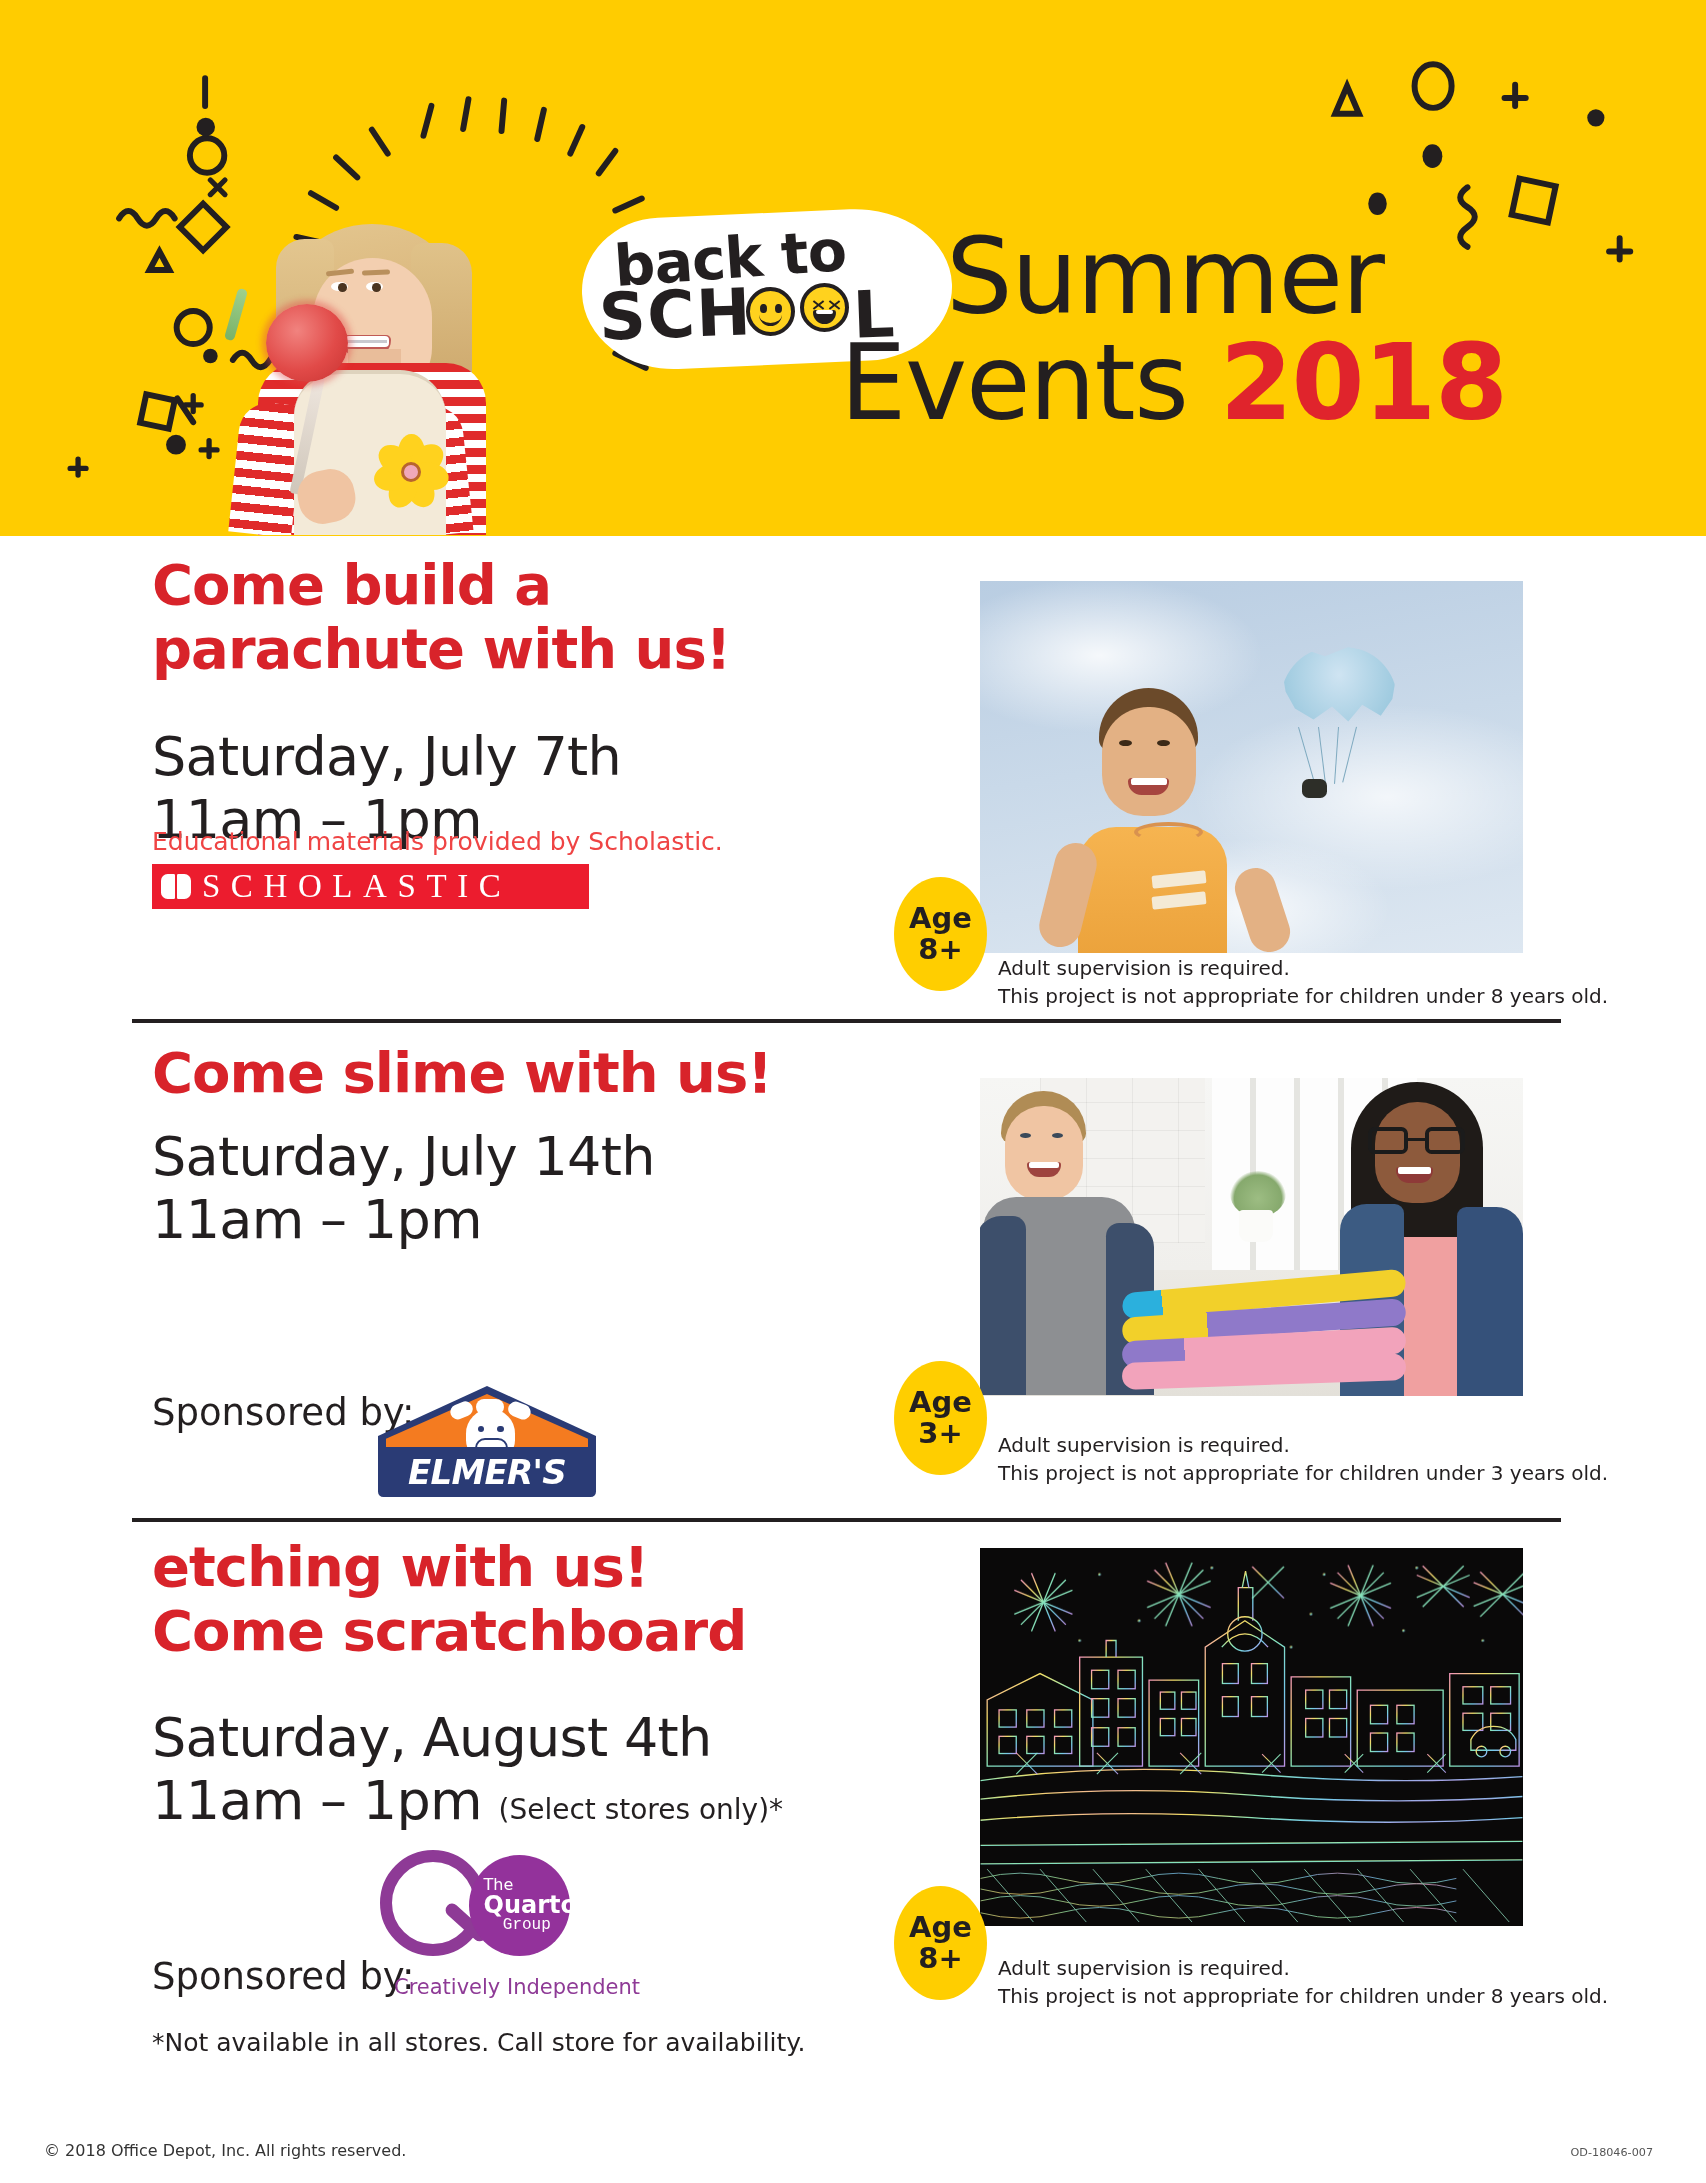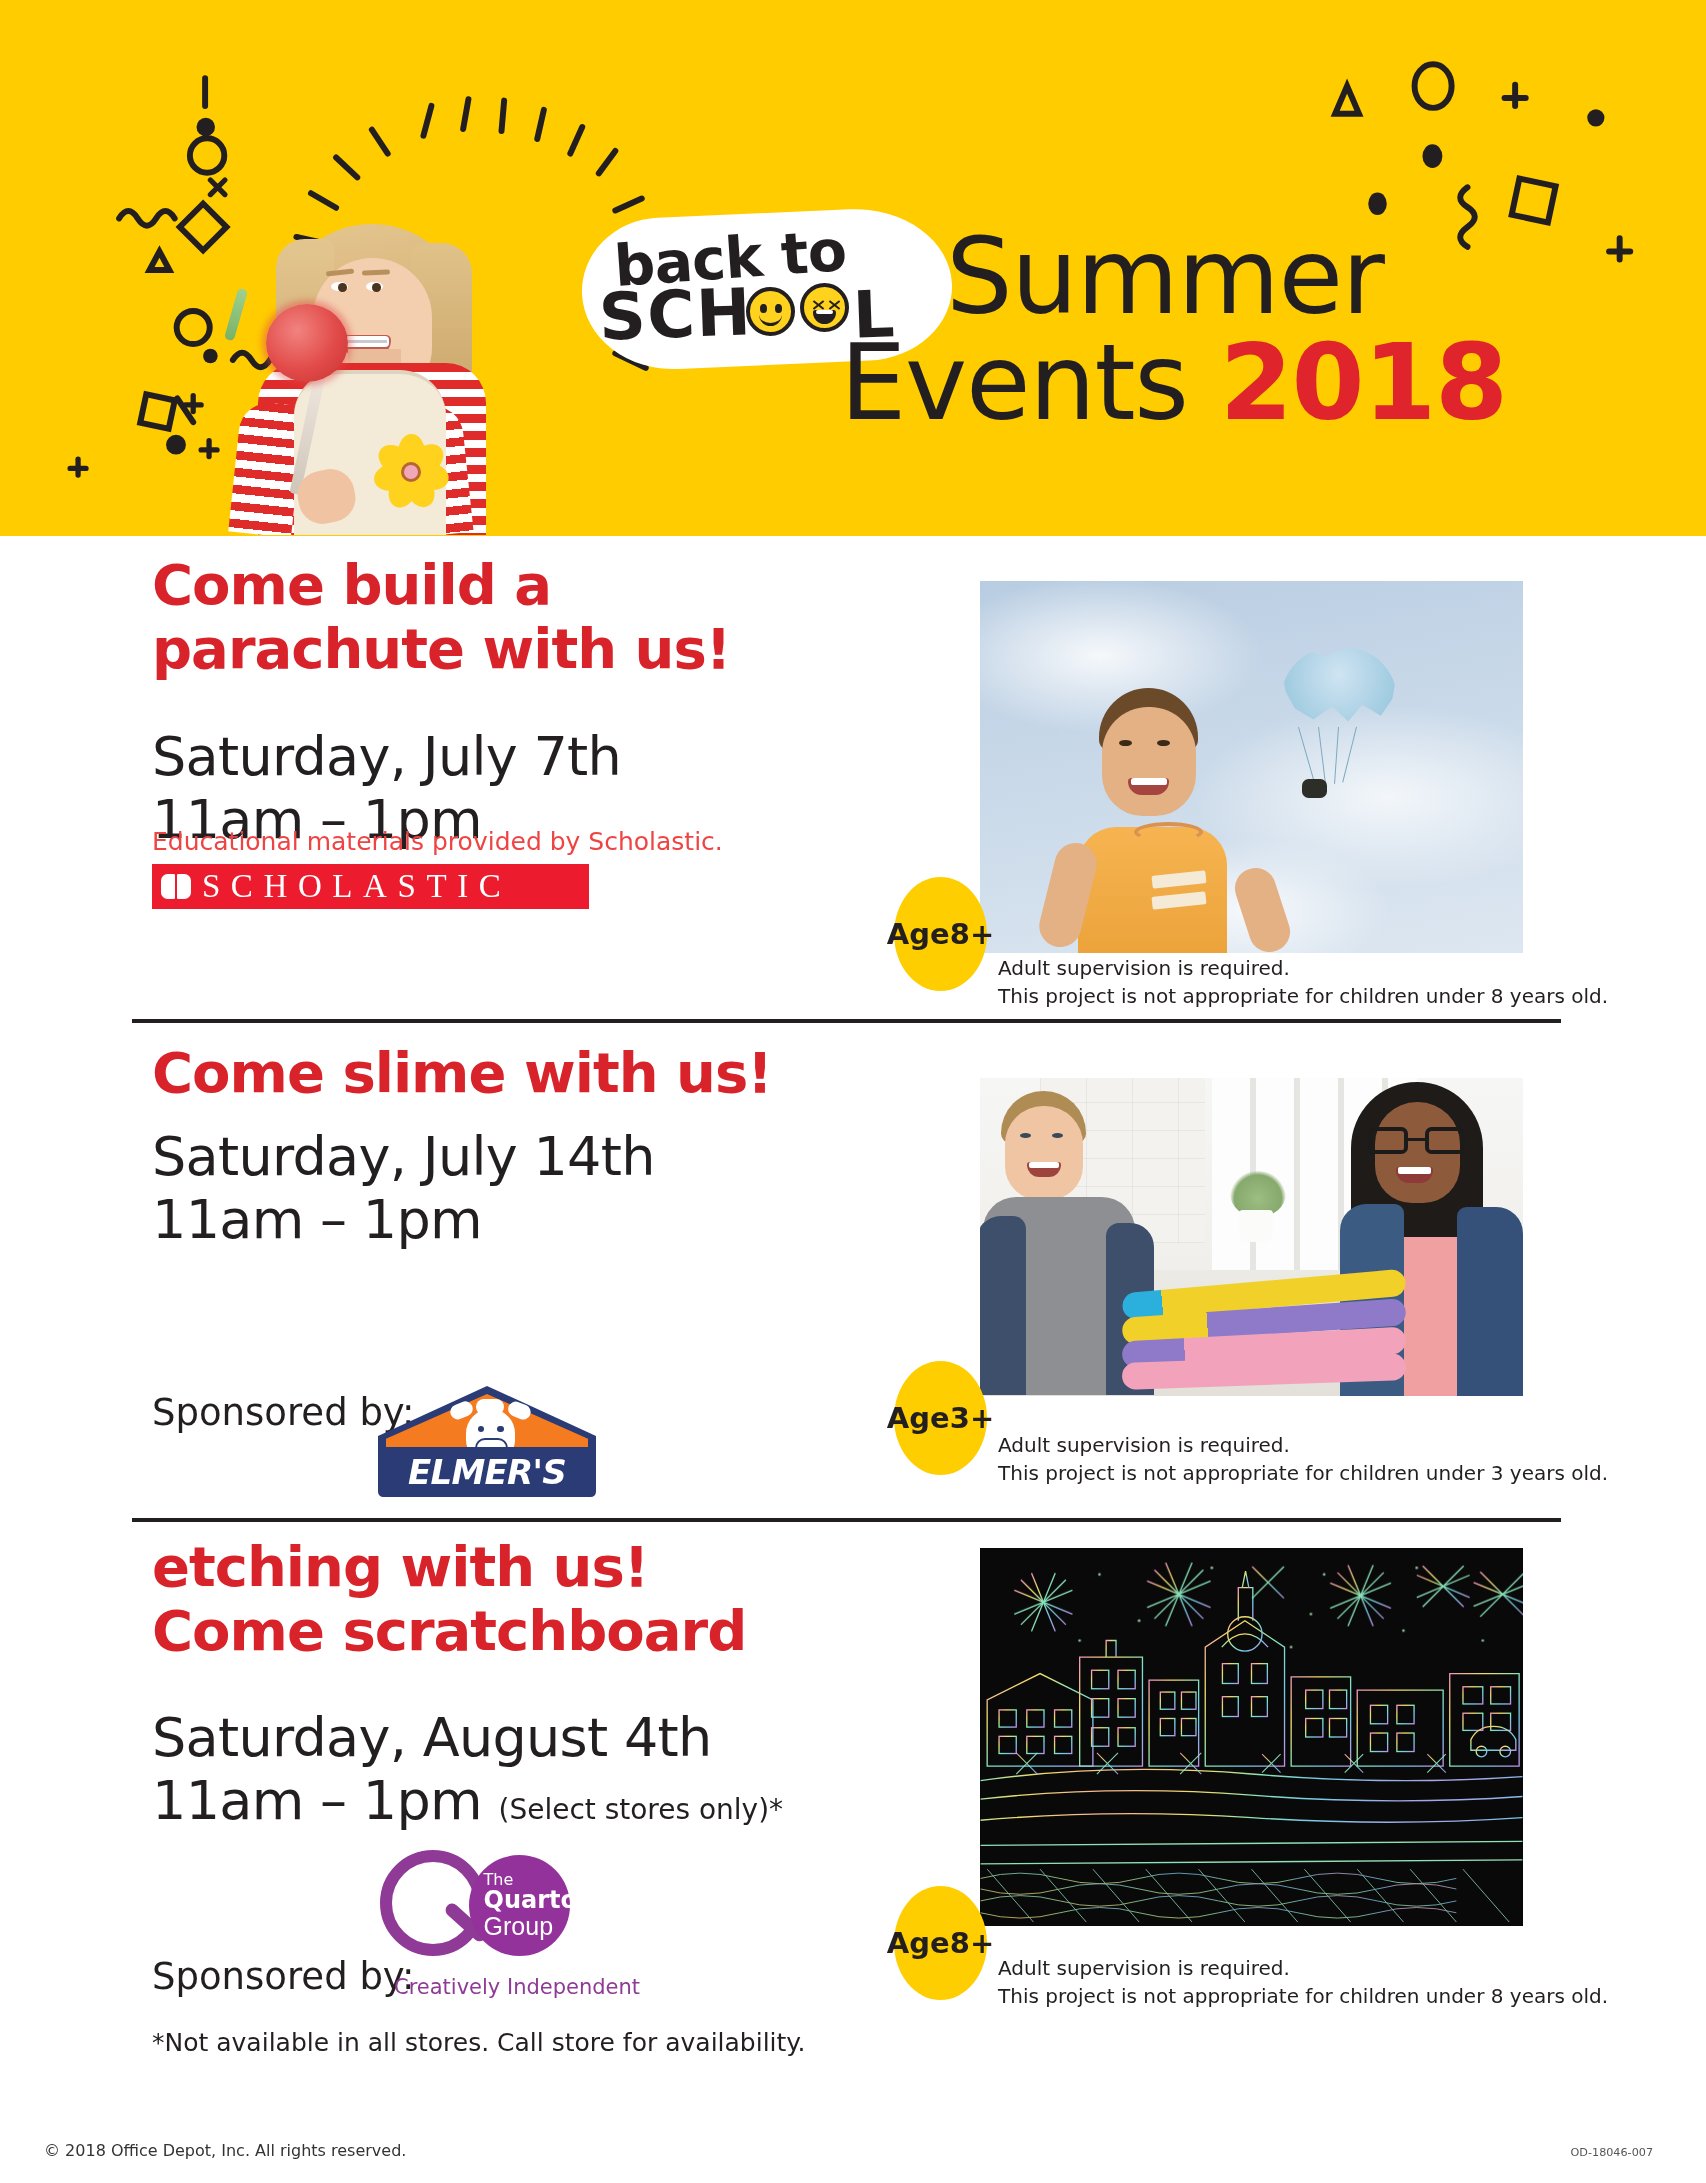--- a/index.html
+++ b/index.html
@@ -277,21 +277,21 @@
     position:absolute; left:61px; top:73px; width:50px; height:12.6px;
     background:#8E3A96; border-radius:6.6px; transform: rotate(42deg);
   }
   .quarto-circle {
     position:absolute; left:89px; top:12px; width:101px; height:101px;
     background:#93329B; border-radius:50%;
     display:flex; flex-direction:column; justify-content:center; padding-left:14.6px;
   }
   .q-the { color:#fff; font-size:16px; line-height:1.02; font-family:"DejaVu Sans",sans-serif; }
   .q-quarto { color:#fff; font-size:24px; font-weight:700; line-height:1.02; font-family:"DejaVu Sans",sans-serif; }
-  .q-group { color:#fff; font-size:25px; line-height:1.05; font-family:Liberation Sans, sans-serif; }
+  .q-group { color:#fff; font-size:16px; line-height:1.05; font-family:Liberation Mono, monospace;text-align:center; }
   .quarto-tag {
     position:absolute; left:394px; top:1975px;
     color:#8E3A96; font-size:21px; font-family:"DejaVu Sans",sans-serif;
   }
 
   
   .photo {
     position: absolute;
     overflow: hidden;
     background: #ddd;
@@ -384,21 +384,21 @@
   
   .scratch { position:absolute; left:0; top:0; width:100%; height:100%; background:#080707; }
   .scratch svg { display:block; }
 
   
   .age-badge {
     position: absolute;
     width: 93px; height: 114px;
     background: #FFCE00;
     border-radius: 50%;
-    display: flex; 
+    display: flex; flex-direction: column;
     align-items: center; justify-content: center;
     line-height: 1.06;
     font-family: "DejaVu Sans", sans-serif;
     color: #231f20;
     font-size: 29px; font-weight: 700;
     z-index: 5;
   }
   .ab1 { left: 894px; top: 877px; }
   .ab2 { left: 894px; top: 1361px; }
   .ab3 { left: 894px; top: 1886px; }

